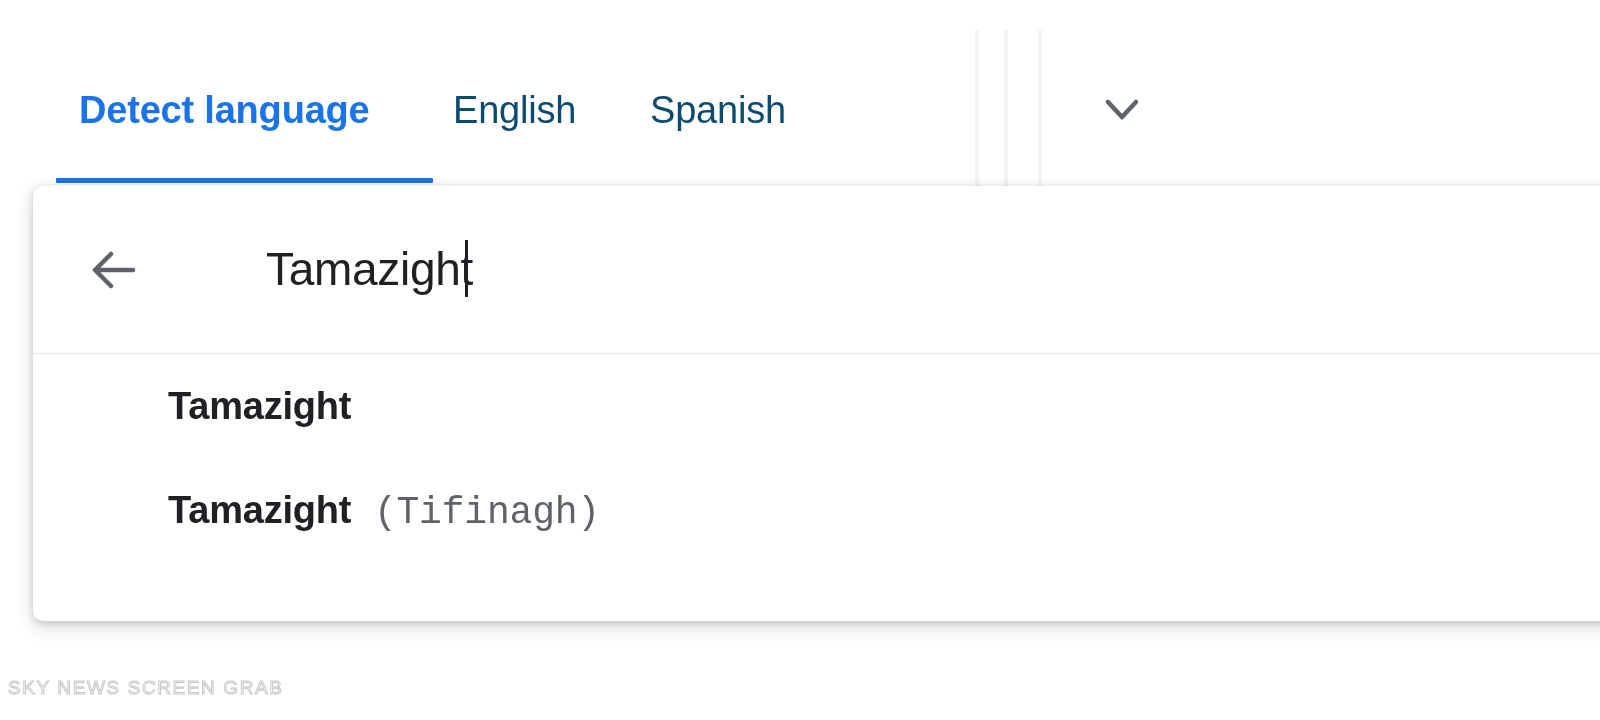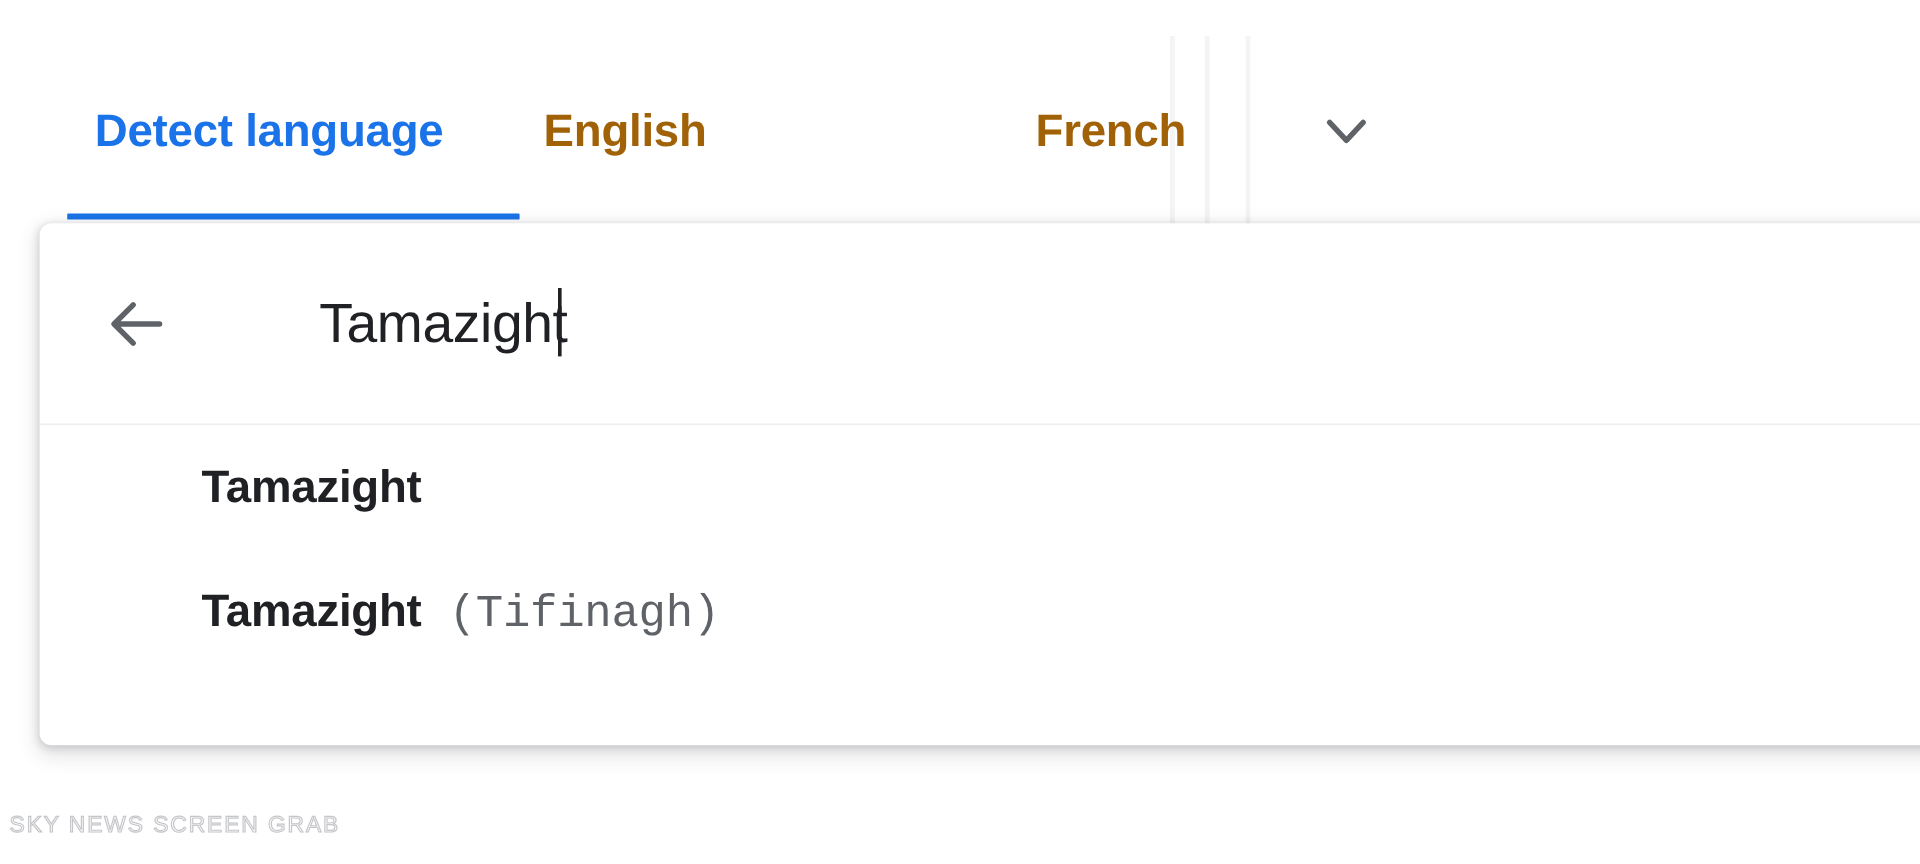--- a/index.html
+++ b/index.html
@@ -22,22 +22,22 @@
     left: 0;
     top: 0;
     width: 1600px;
     height: 186px;
   }
   .tab {
     position: absolute;
     top: 84px;
     font-size: 38px;
     line-height: 52px;
-    font-weight: 700;
-    color: #a16207;
+    font-weight: 400;
+    color: #0c4a6e;
     white-space: nowrap;
     letter-spacing: -0.2px;
     cursor: pointer;
   }
   .tab.active {
     color: #1a73e8;
     font-weight: 700;
   }
   #tab-detect-language { left: 79px; }
   #tab-english        { left: 453px; }
@@ -195,22 +195,22 @@
 <div id="language-tabs">
 
   <div class="streak s1"></div>
   <div class="streak s2"></div>
   <div class="streak s3"></div>
 
   <div class="tab active" id="tab-detect-language">Detect language</div>
 
   <div class="tab" id="tab-english">English</div>
 
-
-  <div class="tab" id="tab-french">French</div>
+  <div class="tab" id="tab-spanish">Spanish</div>
+
 
   <div id="active-tab-underline"></div>
 
   <div id="tabs-expand-button">
     <svg width="60" height="56" viewBox="0 0 60 56" aria-hidden="true">
       <path d="M16 20 L30 35 L44 20" fill="none" stroke="#5f6368" stroke-width="4.5" stroke-linecap="round" stroke-linejoin="round"></path>
     </svg>
   </div>
 </div>
 

